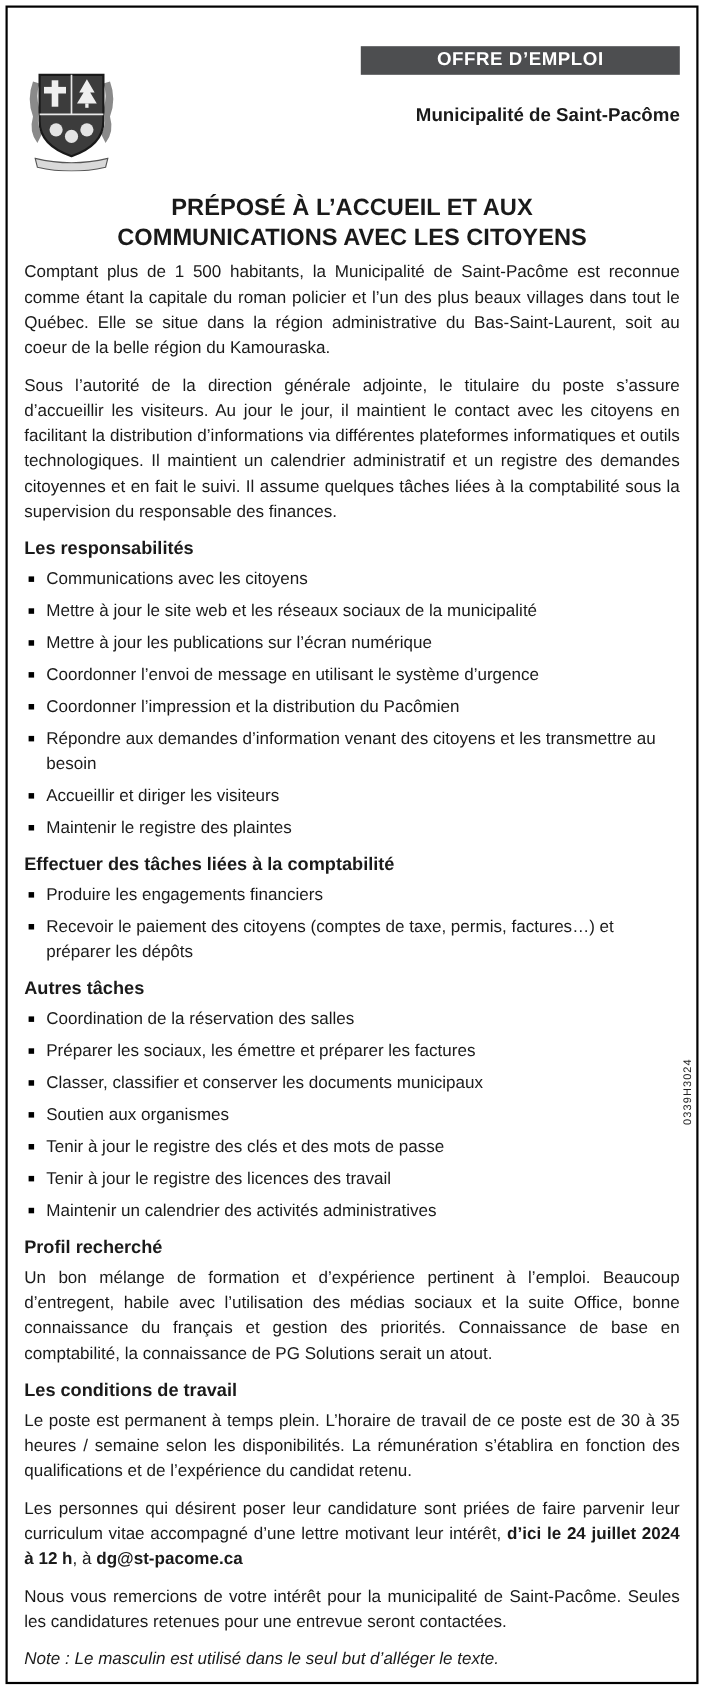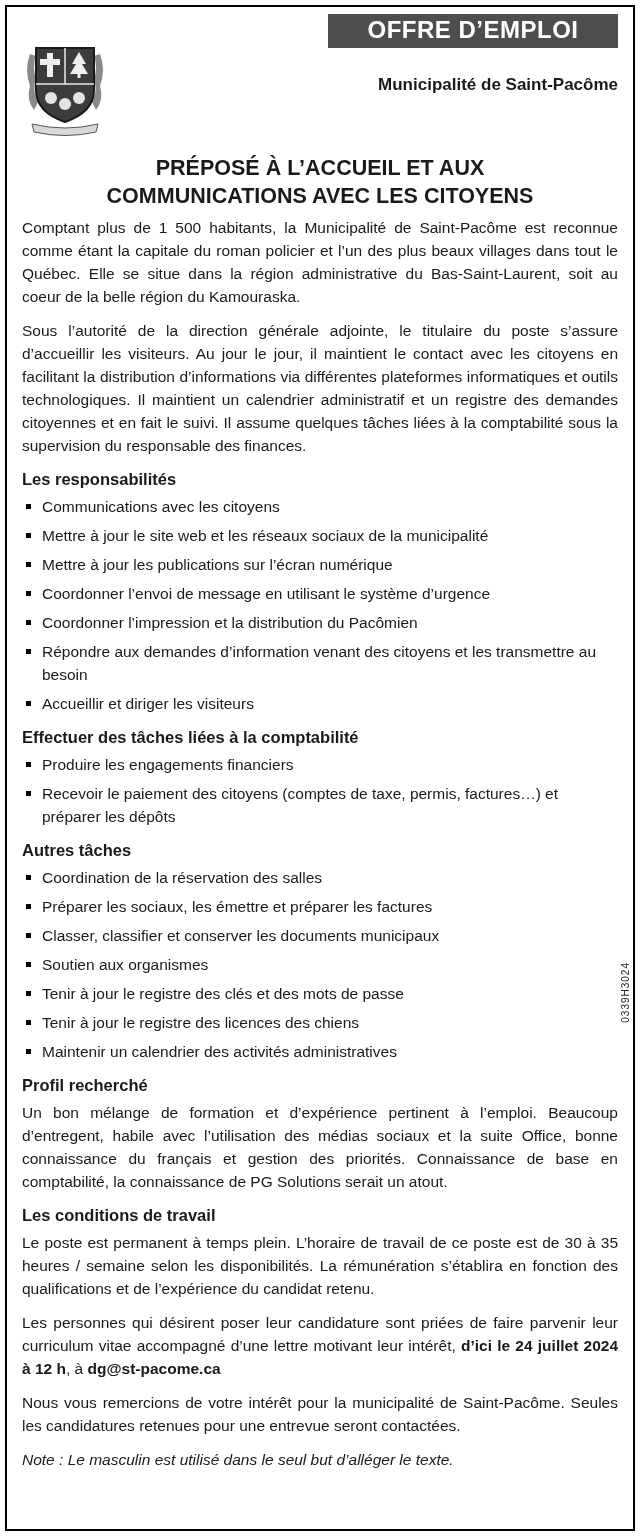--- a/index.html
+++ b/index.html
@@ -14,24 +14,25 @@
     width: 630px; height: 1526px;
     border: 2px solid #000;
     padding: 7px 15px 8px 15px;
     overflow: hidden;
   }
   .banner {
     margin-left: 306px;
     background: #4d4e50;
     color: #fff;
     font-weight: bold;
-    font-size: 24px;
+    font-size: 17px;
     text-align: center;
     padding: 2px 6px 4px 6px;
     letter-spacing: 0.5px;
+    margin-top: 28px;
   }
   .header { position: relative; margin-top: 8px; min-height: 88px; }
   .logo { position: absolute; left: 2px; top: -16px; width: 82px; height: 96px; }
   .org { text-align: right; font-weight: bold; font-size: 17px; line-height: 25px; padding-top: 16px; }
   .job-title {
     text-align: center; font-weight: bold;
     font-size: 21.5px; line-height: 28px;
     margin: 10px 0 6px 0;
   }
   .content h2 {
@@ -129,20 +130,24 @@
           <span>Coordonner l’impression et la distribution du Pacômien</span>
         </li>
         <li>
           <span class="marker"></span>
           <span>Répondre aux demandes d’information venant des citoyens et les transmettre au besoin</span>
         </li>
         <li>
           <span class="marker"></span>
           <span>Accueillir et diriger les visiteurs</span>
         </li>
+        <li>
+          <span class="marker"></span>
+          <span>Maintenir le registre des plaintes</span>
+        </li>
       </ul>
       <h2>Effectuer des tâches liées à la comptabilité</h2>
       <ul>
         <li>
           <span class="marker"></span>
           <span>Produire les engagements financiers</span>
         </li>
         <li>
           <span class="marker"></span>
           <span>Recevoir le paiement des citoyens (comptes de taxe, permis, factures…) et préparer les dépôts</span>
@@ -165,21 +170,21 @@
         <li>
           <span class="marker"></span>
           <span>Soutien aux organismes</span>
         </li>
         <li>
           <span class="marker"></span>
           <span>Tenir à jour le registre des clés et des mots de passe</span>
         </li>
         <li>
           <span class="marker"></span>
-          <span>Tenir à jour le registre des licences des chiens</span>
+          <span>Tenir à jour le registre des licences des travail</span>
         </li>
         <li>
           <span class="marker"></span>
           <span>Maintenir un calendrier des activités administratives</span>
         </li>
       </ul>
       <h2>Profil recherché</h2>
       <p><span>Un bon mélange de formation et d’expérience pertinent à l’emploi. Beaucoup d’entregent, habile avec l’utilisation des médias sociaux et la suite Office, bonne connaissance du français et gestion des priorités. Connaissance de base en comptabilité, la connaissance de PG Solutions serait un atout.</span></p>
       <h2>Les conditions de travail</h2>
       <p><span>Le poste est permanent à temps plein. L’horaire de travail de ce poste est de 30 à 35 heures / semaine selon les disponibilités. La rémunération s’établira en fonction des qualifications et de l’expérience du candidat retenu.</span></p>

